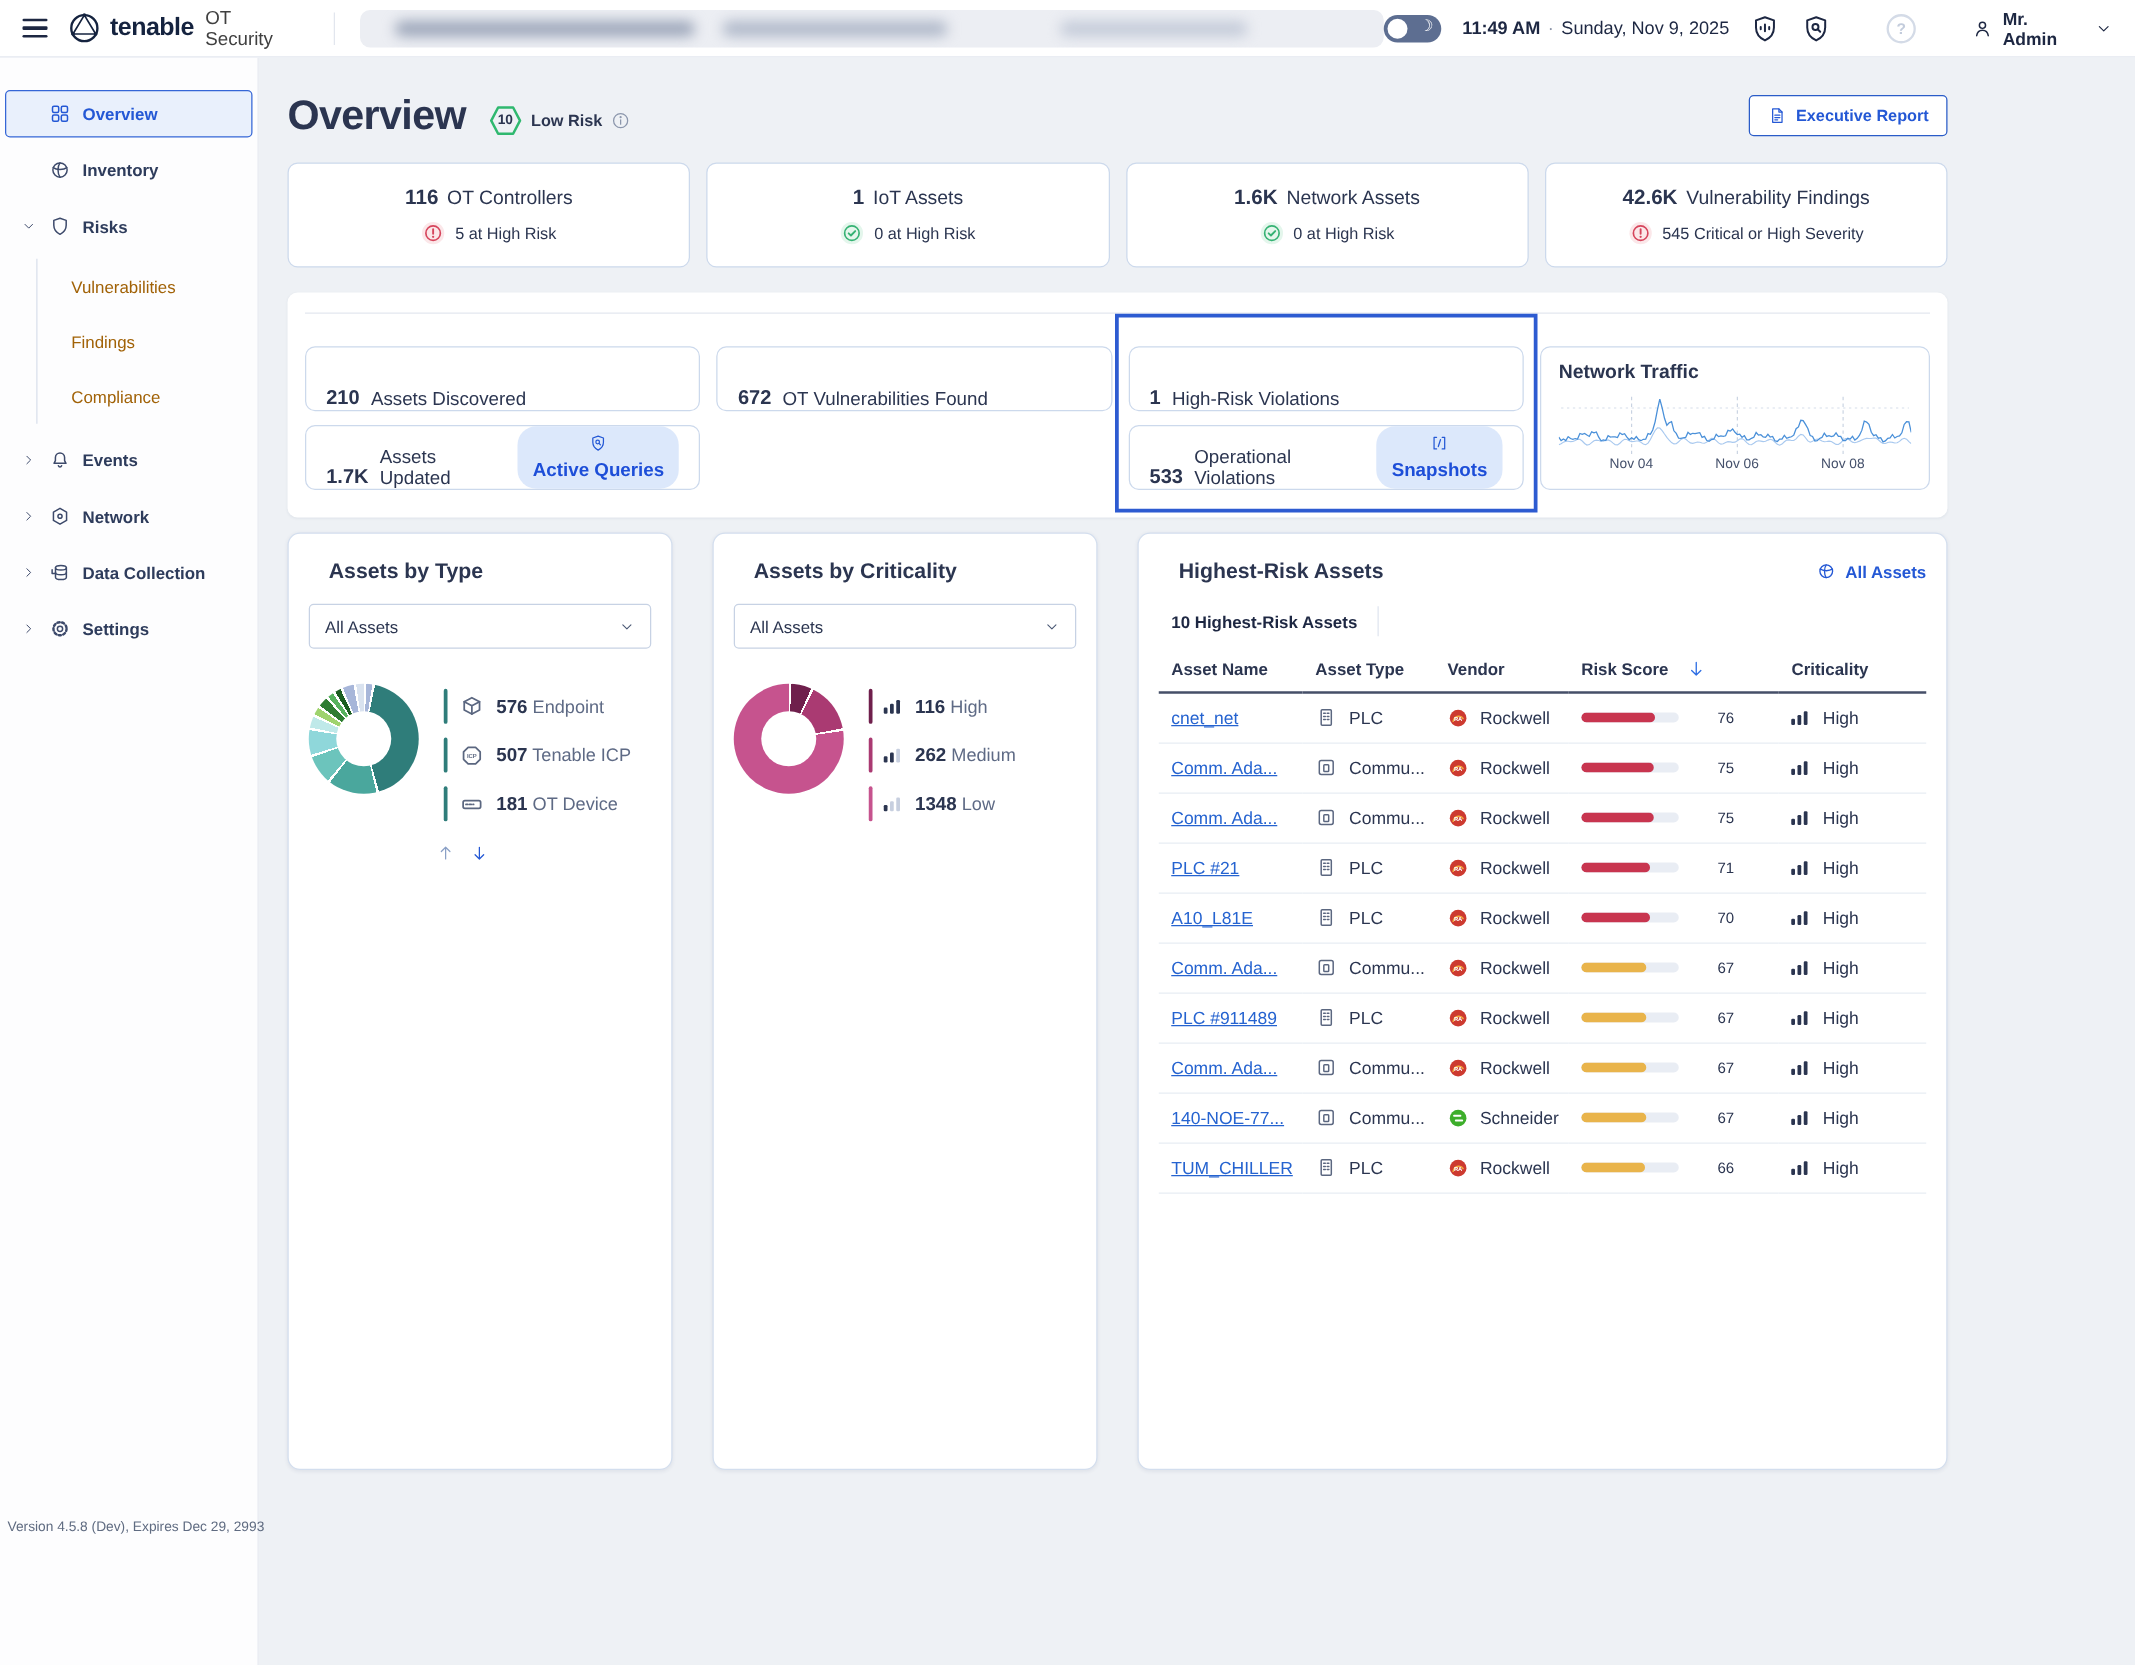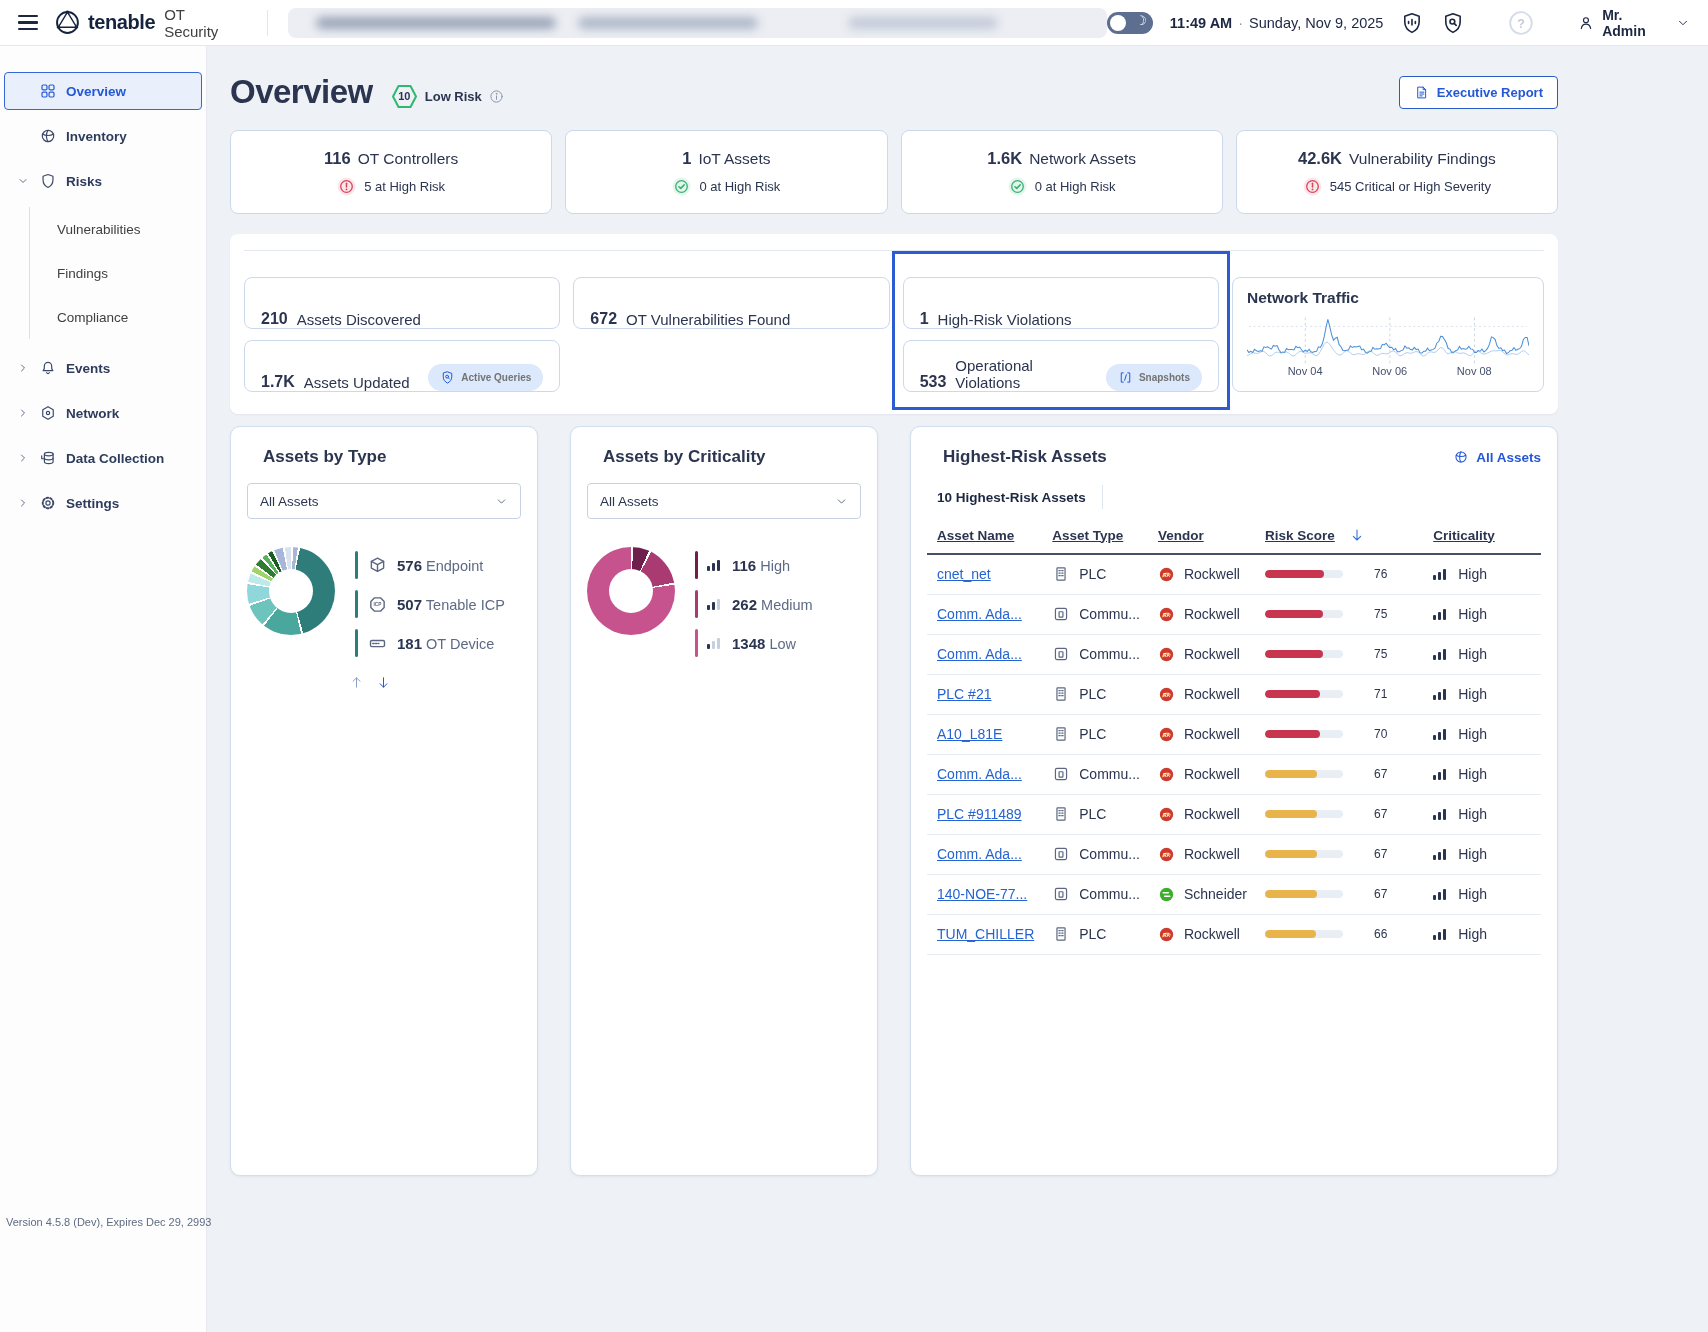--- a/index.html
+++ b/index.html
@@ -44,21 +44,21 @@
     border-right:1px solid #e6e9f0; padding-top:26px; }
   .side-item { height:38px; margin:0 4px 7px; display:flex; align-items:center; padding:0 8px 0 12px;
     font-size:13.5px; font-weight:600; color:#2e3c5c; border:1px solid transparent; border-radius:4px; cursor:pointer; }
   .side-item .chev { width:16px; height:12px; color:#3d4a6b; flex:0 0 16px; }
   .side-item .chev svg { width:12px; height:12px; }
   .side-item .s-icon { width:18px; height:18px; margin:0 9px 0 6px; color:#3d4a6b; flex:0 0 18px; }
   .side-item.active { background:#e9f0fc; border-color:#3566d6; color:#2458d5; }
   .side-item.active .s-icon, .side-item.active .chev { color:#2458d5; }
   .side-sub { margin:2px 0 10px 29px; border-left:1px solid #d9dfeb; }
   .side-sub-item { height:44px; display:flex; align-items:center; padding-left:27px;
-    font-size:13.5px; font-weight:500; color:#404040; cursor:pointer;text-align:right; }
+    font-size:13.5px; font-weight:500; color:#a16207; cursor:pointer;text-align:right; }
   .version { position:absolute; left:6px; bottom:104px; font-size:11px; color:#5f6b81; white-space:nowrap; }
 
   
   .main { position:absolute; top:46px; left:207px; right:0; bottom:0; padding:24px 150px 0 23px; }
   .header-row { display:flex; align-items:center; height:44px; margin-bottom:16px; }
   .page-title { font-size:33px; font-weight:700; color:#2b3550; letter-spacing:-0.5px; }
   .risk-badge { display:flex; align-items:center; gap:7px; margin-left:18px; margin-top:8px; }
   .hex { position:relative; width:27px; height:25px; }
   .hex svg { width:100%; height:100%; }
   .hex b { position:absolute; inset:0; display:flex; align-items:center; justify-content:center; font-size:11px; color:#2b3550; }
@@ -86,22 +86,22 @@
   .wn-select { margin-left:auto; width:172px; height:34px; border:1px solid #c7d2e4; border-radius:4px;
     display:flex; align-items:center; justify-content:space-between; padding:0 12px; font-size:13px;
     color:#2b3550; cursor:pointer; background:#fff; }
   .sel-chev { width:13px; height:13px; color:#4a5874; }
   .wn-divider { height:1px; background:#e3e8f0; margin-bottom:26px; }
   .wn-grid { display:grid; grid-template-columns:1fr 1fr 1fr 312px; gap:13px; }
   .wn-col { display:flex; flex-direction:column; gap:11px; position:relative; }
   .wn-card { height:52px; border:1px solid #ccd9ec; border-radius:8px; background:#fff;
     display:flex; align-items:flex-end; padding:0 16px; gap:9px; font-size:15px; color:#2b3550; cursor:pointer; }
   .wn-value { font-weight:800; font-size:16px; }
-  .wn-badge { margin-left:auto; background:#dce8fb; color:#737373; border-radius:15px; padding:6px 12px;
-    font-size:10px; font-weight:700; display:flex; align-items:center; gap:6px; white-space:nowrap; }
+  .wn-badge { margin-left:auto; background:#dce8fb; color:#1d4ed8; border-radius:15px; padding:6px 12px;
+    font-size:15px; font-weight:700; display:flex; align-items:center; gap:6px; white-space:nowrap;flex-direction:column; }
   .b-i { width:15px; height:15px; color:#2458d5; }
   .hl-border { position:absolute; inset:-26px -11px -18px -11px; border:3px solid #2d5bd1; pointer-events:none; z-index:3; }
   .nt-card { border:1px solid #ccd9ec; border-radius:8px; padding:11px 14px 6px; background:#fff; }
   .nt-title { font-size:15.5px; font-weight:600; color:#2b3550; margin-bottom:6px; }
   .nt-chart { height:52px; position:relative; }
   .nt-chart svg { width:100%; height:100%; }
   .nt-labels { position:relative; height:14px; font-size:11px; color:#44506b; }
   .nt-labels span { position:absolute; transform:translateX(-50%); top:0; white-space:nowrap; }
 
   
@@ -131,21 +131,21 @@
   .tbl-head { display:flex; align-items:center; margin-bottom:18px; }
   .all-assets { margin-left:auto; display:flex; align-items:center; gap:7px; color:#2458d5;
     font-size:13.5px; font-weight:700; cursor:pointer; text-decoration:none; }
   .aa-icon { width:16px; height:16px; color:#2458d5; }
   .tab-row { display:flex; align-items:center; gap:16px; margin-bottom:12px; padding-left:10px; }
   .tab-label { font-size:13.5px; font-weight:800; color:#1d2742; cursor:pointer; }
   .tab-divider { width:1px; height:24px; background:#dfe5ef; }
   .risk-table { width:100%; border-collapse:collapse; font-size:14px; }
   .risk-table th { text-align:left; font-size:13.5px; font-weight:700; color:#2b3550;
     padding:6px 8px 10px 10px; border-bottom:2px solid #454f68; }
-  .risk-table th .thflex { display:flex; align-items:center; gap:14px;text-decoration:underline; }
+  .risk-table th .thflex { display:flex; align-items:center; gap:14px; }
   .sort { width:16px; height:16px; color:#2f6fe4; cursor:pointer; }
   .risk-table td { padding:0 8px 0 10px; height:40px; border-bottom:1px solid #e8edf4; color:#2b3550; }
   .asset-link { color:#2563d0; text-decoration:underline; cursor:pointer; }
   .cellflex { display:flex; align-items:center; gap:9px; }
   .t-i { width:18px; height:18px; color:#5b6780; }
   .v-i { width:17px; height:17px; }
   .bar-track { width:78px; height:8px; border-radius:4px; background:#e9edf4; overflow:hidden; display:inline-block; }
   .bar-fill { display:block; height:100%; border-radius:4px; }
   .score-num { margin-left:22px; font-size:12px;text-align:right; }
   .col-name { width:18%; } .col-type { width:17%; } .col-vendor { width:17%; } .col-score { width:28%; } .col-crit { width:20%; }

